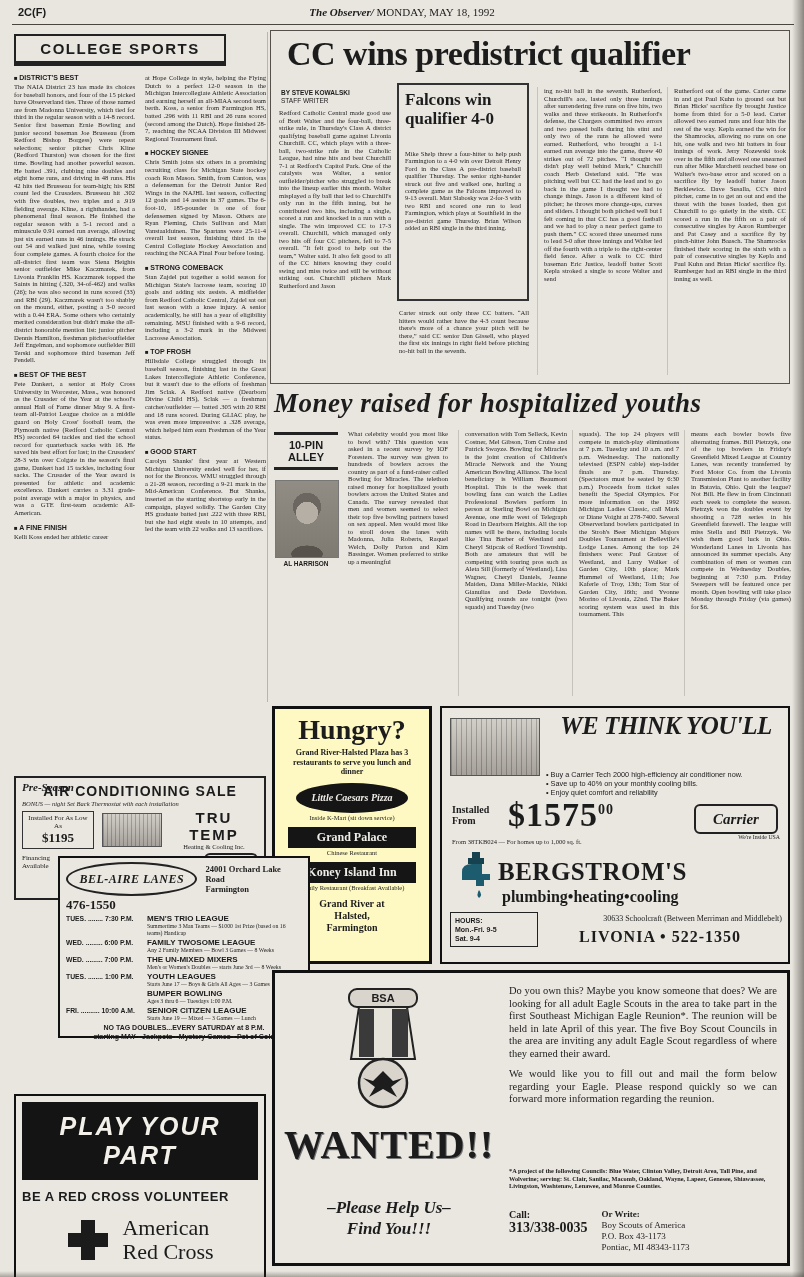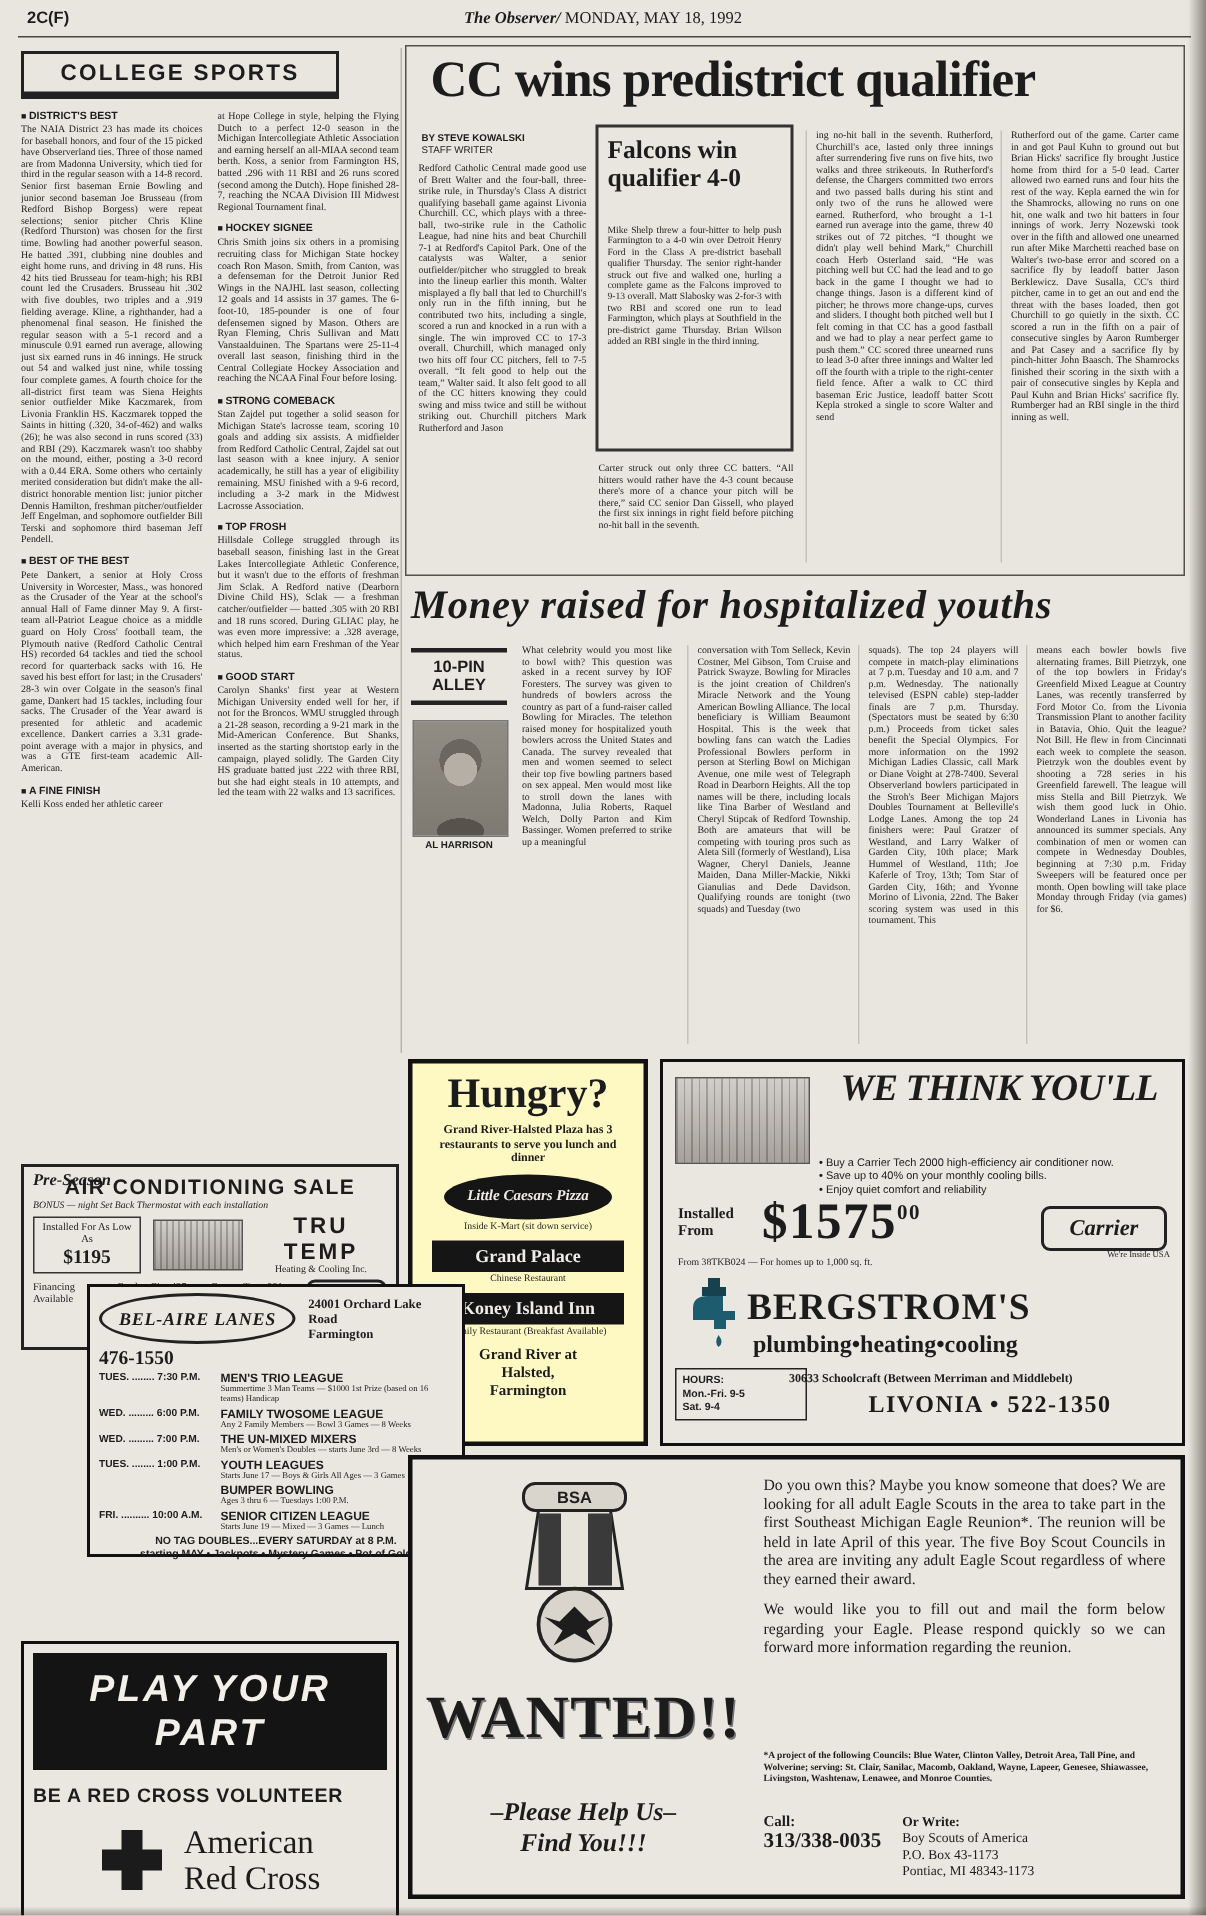--- a/index.html
+++ b/index.html
@@ -86,21 +86,21 @@
   .b-price{position:absolute;left:66px;top:88px;font-weight:bold;font-size:34px;letter-spacing:1px;}
   .b-price sup{font-size:14px;}
   .b-carrier{position:absolute;right:10px;top:96px;width:80px;height:26px;border:2px solid #222;border-radius:6px;
         display:flex;align-items:center;justify-content:center;font-style:italic;font-weight:bold;font-size:15px;}
   .b-carrier-note{position:absolute;right:8px;top:126px;font-size:5.8px;}
   .berg{position:absolute;left:4px;top:140px;width:338px;height:112px;}
   .berg-name{position:absolute;left:52px;top:10px;font-weight:bold;font-size:25px;letter-spacing:.5px;}
   .berg-svc{position:absolute;left:56px;top:40px;font-weight:bold;font-size:16px;}
   .berg-hours{position:absolute;left:4px;top:64px;width:78px;border:1px solid #222;padding:3px 4px;
         font-family:"Liberation Sans",sans-serif;font-weight:bold;font-size:7px;line-height:9px;}
-  .berg-addr{position:absolute;left:80px;top:66px;width:244px;text-align:left;font-weight:bold;font-size:8px;}
+  .berg-addr{position:absolute;left:92px;top:66px;width:244px;text-align:right;font-weight:normal;font-size:8px;}
   .berg-city{position:absolute;left:92px;top:80px;width:244px;text-align:center;font-weight:bold;font-size:16px;letter-spacing:1px;}
   .faucet{position:absolute;left:8px;top:2px;}
 
   
   .acsale{position:absolute;left:14px;top:776px;width:252px;height:124px;border:2px solid #222;box-sizing:border-box;padding:3px 6px;background:#eae7e1;}
   .ac-pre{font-style:italic;font-size:11px;font-weight:bold;}
   .ac-title{text-align:center;font-family:"Liberation Sans",sans-serif;font-weight:bold;font-size:14px;letter-spacing:1px;margin-top:-10px;}
   .ac-bonus{font-style:italic;font-size:6.5px;margin:1px 0 2px;}
   .ac-mid{display:flex;align-items:center;gap:8px;}
   .ac-pricebox{border:1px solid #333;padding:2px 4px;font-size:7px;width:62px;text-align:center;}

